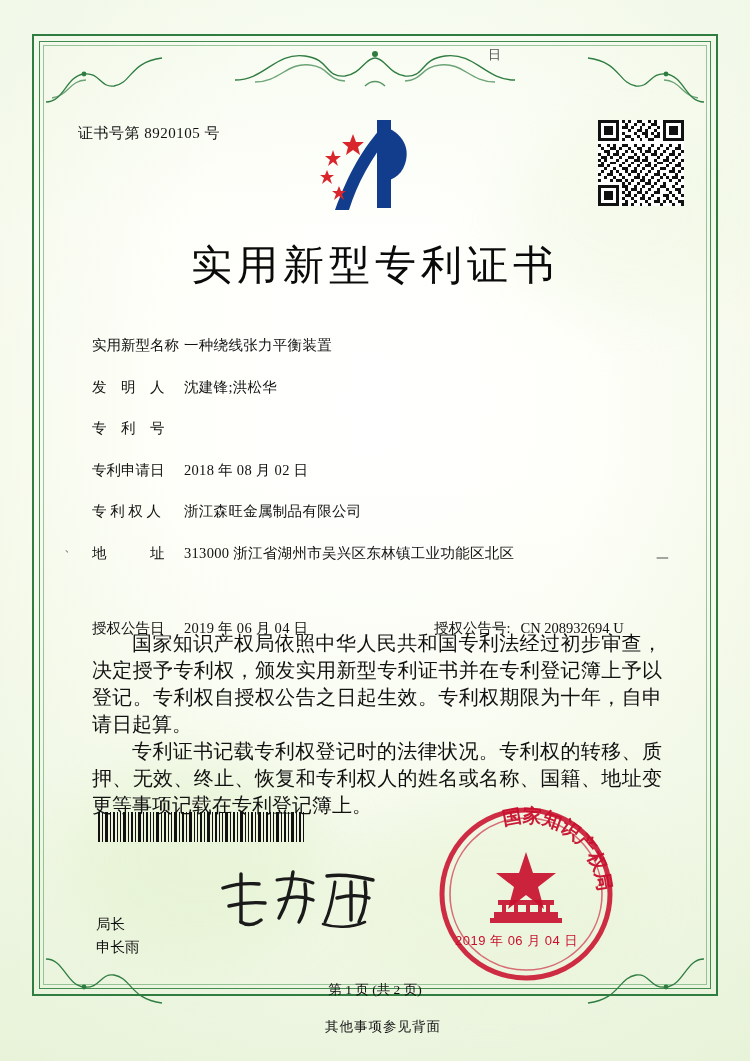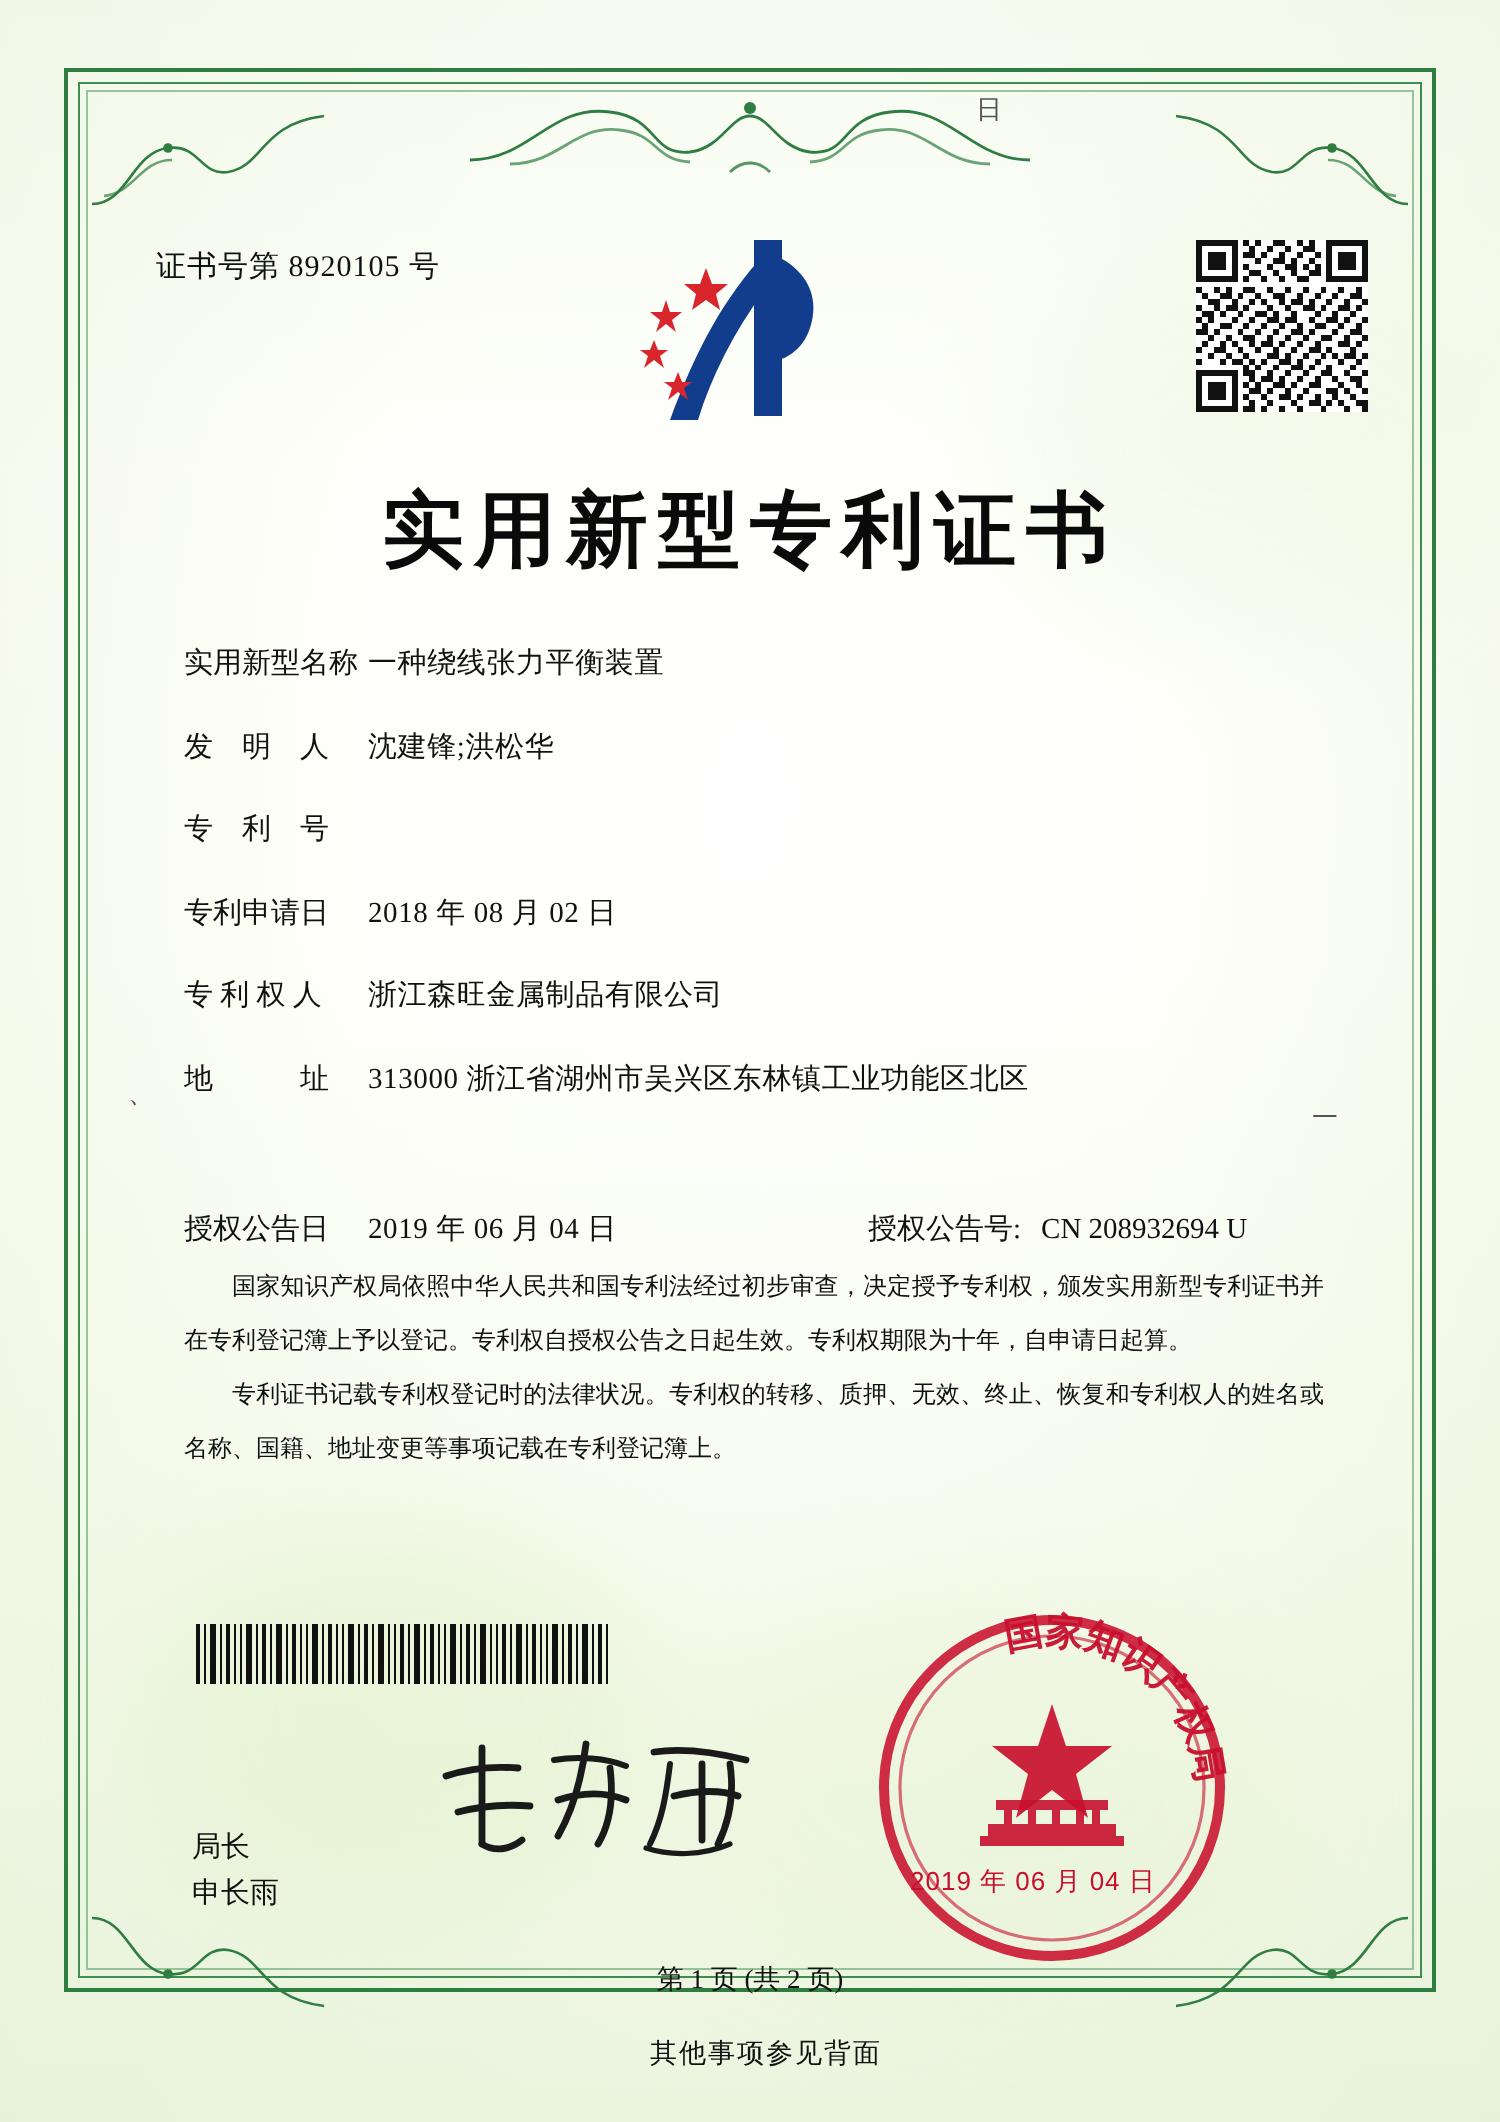--- a/index.html
+++ b/index.html
@@ -100,30 +100,30 @@
     right: 66px; top: 120px;
     width: 86px; height: 86px;
   }
 
   .title {
     position: absolute;
     left: 0; right: 0;
     top: 238px;
     text-align: center;
     font-size: 41px;
-    font-weight: bold;
+    font-weight: normal;
     letter-spacing: 5px;
     color: #0a0a0a;
     font-family: "Liberation Serif", "DejaVu Serif", serif;
   }
 
   .fields {
     position: absolute;
     left: 92px;
-    top: 322px;
+    top: 336px;
     width: 580px;
     font-size: 14.5px;
     color: #111;
   }
   .field-row {
     display: flex;
     align-items: baseline;
     margin-bottom: 22.5px;
   }
   .field-label {
@@ -143,21 +143,21 @@
     white-space: nowrap;
     margin-top: 34px;
   }
   .field-value2 { flex: 1; }
 
   .body-text {
     position: absolute;
     left: 92px;
     top: 630px;
     width: 570px;
-    font-size: 12px;
+    font-size: 20px;
     line-height: 27px;
     color: #111;
     text-align: justify;
   }
   .body-text p { margin: 0; text-indent: 2em; }
 
   .barcode {
     position: absolute;
     left: 98px;
     top: 812px;

